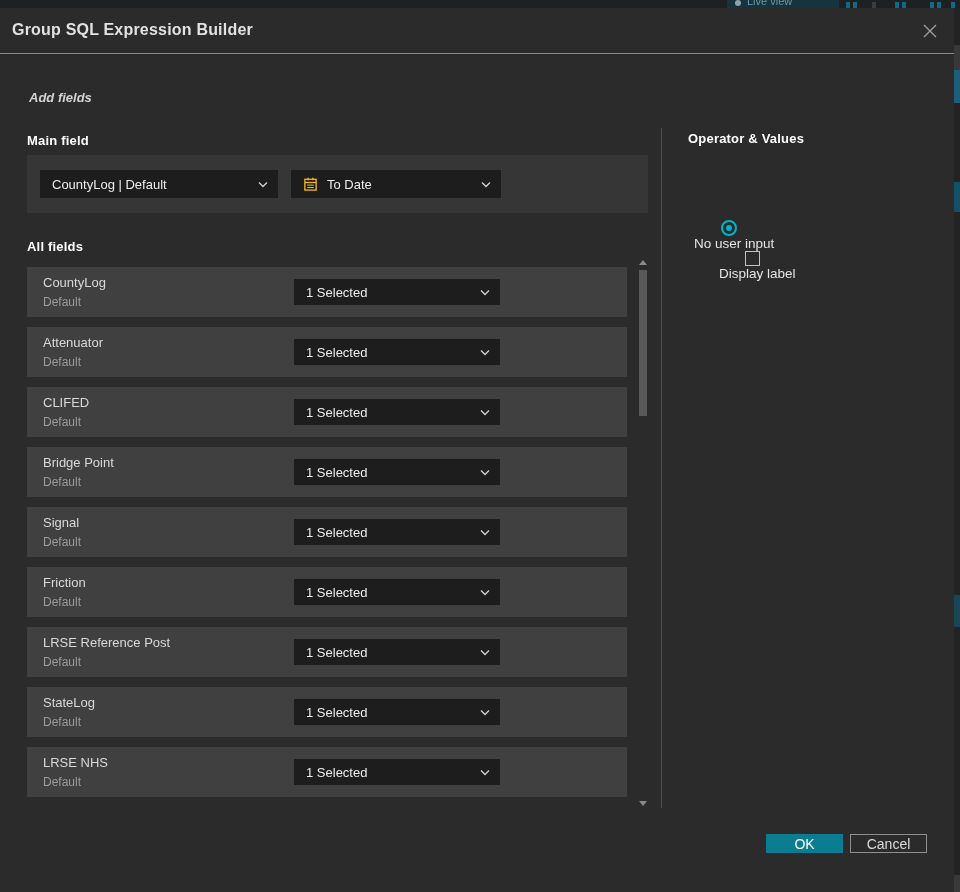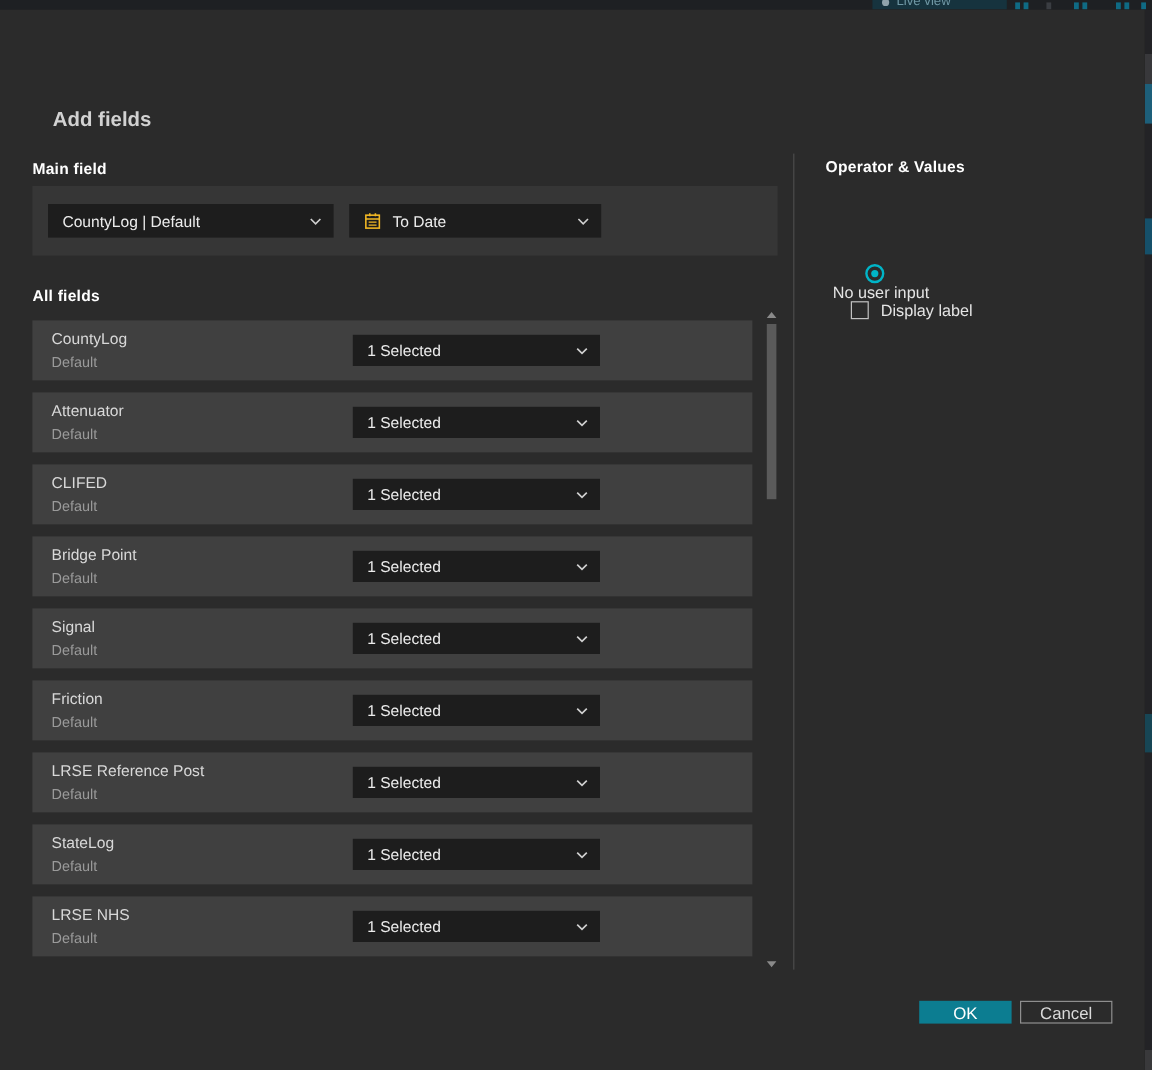--- a/index.html
+++ b/index.html
@@ -22,21 +22,21 @@
   .right-sliver { position:absolute; top:8px; left:954px; width:6px; height:884px; background:#232326; }
   .sliver-seg { position:absolute; left:0; width:6px; }
 
   
   .dialog { position:absolute; top:8px; left:0; width:954px; height:884px; background:#2b2b2b; }
 
   .dlg-header { position:absolute; top:0; left:0; width:100%; height:46px; border-bottom:1px solid #8a8a8a; }
   .dlg-title { position:absolute; left:12px; top:13px; font-size:16px; font-weight:700; color:#e2e2e2; letter-spacing:.2px; }
   .close-btn { position:absolute; right:13px; top:12px; width:22px; height:22px; cursor:pointer; display:flex; align-items:center; justify-content:center; background:none; border:none; }
 
-  .section-add { position:absolute; left:44px; top:82px; font-size:17px; font-weight:700; color:#d2d2d2; }
+  .section-add { position:absolute; left:29px; top:82px; font-size:13px; font-weight:700; color:#d2d2d2;font-style:italic; }
   .sec-label { position:absolute; font-size:13px; font-weight:700; color:#ffffff; letter-spacing:.2px; }
 
   
   .dd { position:absolute; background:#1d1d1d; display:flex; align-items:center; padding:0 10px 0 12px; cursor:pointer; }
   .dd .dd-text { font-size:13px; color:#ececec; flex:1 1 auto; white-space:nowrap; overflow:hidden; }
   .dd .chev { flex:0 0 auto; margin-left:8px; display:flex; }
 
   
   .main-panel { position:absolute; left:27px; top:147px; width:621px; height:58px; background:#363636; }
   .dd-field { left:13px; top:15px; width:238px; height:28px; }
@@ -62,21 +62,21 @@
 
   
   .op-label { left:688px; top:123px; }
   .dd-op { left:686px; top:150px; width:240px; height:28px; }
 
   .radio-row { position:absolute; left:684px; top:212px; display:flex; align-items:center; cursor:pointer;flex-direction:column; }
   .radio { width:16px; height:16px; border:2px solid #00b5c8; border-radius:50%; position:relative; flex:0 0 auto; }
   .radio.checked::after { content:""; position:absolute; left:3px; top:3px; width:6px; height:6px; border-radius:50%; background:#00b5c8; }
   .radio-row .ctl-label { margin-left:10px; font-size:13.5px; color:#e4e4e4; }
 
-  .check-row { position:absolute; left:709px; top:243px; display:flex; align-items:center; cursor:pointer; }
+  .check-row { position:absolute; left:709px; top:243px; display:flex; align-items:center; cursor:pointer;flex-direction:column; }
   .checkbox { width:15px; height:15px; border:1.5px solid #c2c2c2; background:transparent; flex:0 0 auto; }
   .check-row .ctl-label { margin-left:10px; font-size:13.5px; color:#e4e4e4; }
 
   
   .btn { position:absolute; top:826px; height:19px; font-size:14px; font-family:"Liberation Sans", sans-serif; cursor:pointer; display:flex; align-items:center; justify-content:center; }
   .btn-ok { left:766px; width:77px; background:#0c7d91; color:#ffffff; border:none; }
   .btn-cancel { left:850px; width:77px; background:transparent; color:#dadada; border:1px solid #8f8f8f; }
 </style>
 </head>
 <body>
@@ -98,20 +98,28 @@
 <div class="right-sliver">
   <div class="sliver-seg" style="top:37px;height:25px;background:#38383b"></div>
   <div class="sliver-seg" style="top:62px;height:33px;background:#1d5f7a"></div>
   <div class="sliver-seg" style="top:174px;height:30px;background:#15506a"></div>
   <div class="sliver-seg" style="top:587px;height:32px;background:#174655"></div>
   <div class="sliver-seg" style="top:867px;height:17px;background:#39393b"></div>
 </div>
 
 <div class="dialog">
 
+  <div class="dlg-header">
+    <div class="dlg-title">Group SQL Expression Builder</div>
+    <button class="close-btn">
+      <svg width="16" height="16" viewBox="0 0 16 16">
+          <path d="M2 2 L14 14 M14 2 L2 14" stroke="#9e9e9e" stroke-width="1.4" fill="none"></path>
+        </svg>
+    </button>
+  </div>
 
   <div class="section-add">Add fields</div>
 
   <div class="sec-label" style="left:27px; top:125px;">Main field</div>
 
   <div class="main-panel">
     <div class="dd dd-type">
       <span class="cal-ic">
         <svg width="15" height="16" viewBox="0 0 16 16">
           <rect x="2" y="3" width="12" height="11.5" fill="none" stroke="#f2b824" stroke-width="1.4"></rect>

